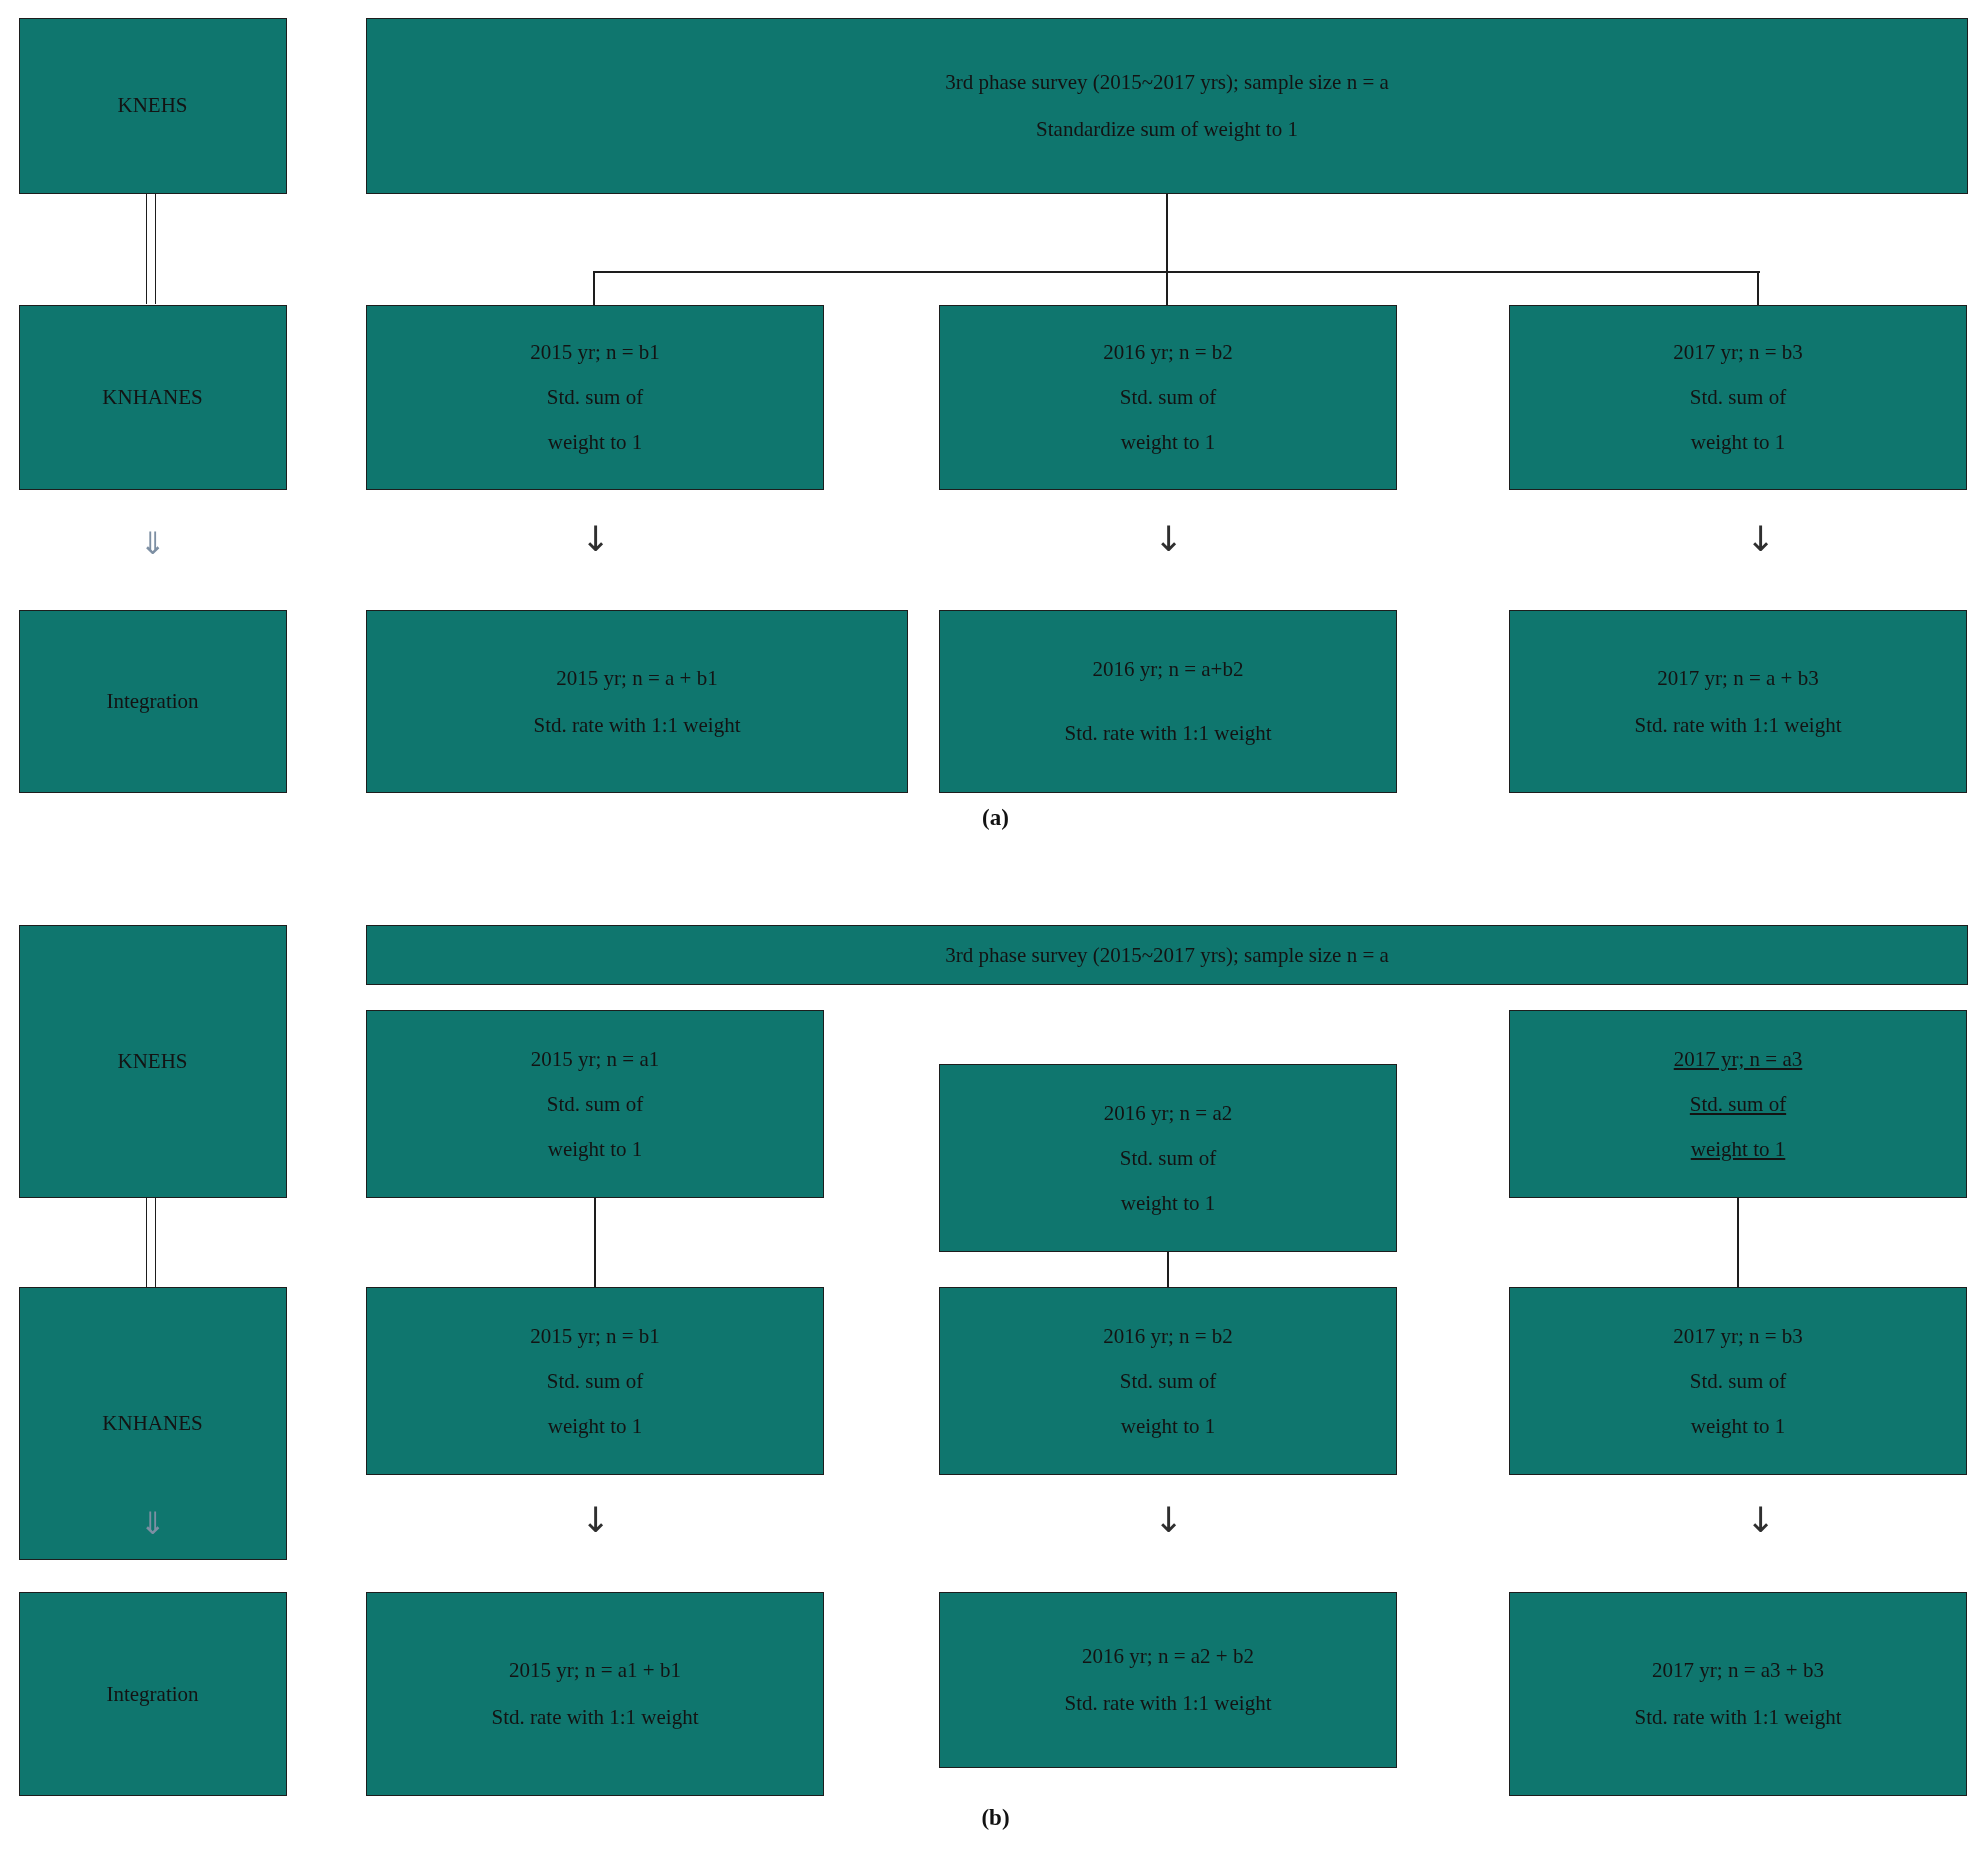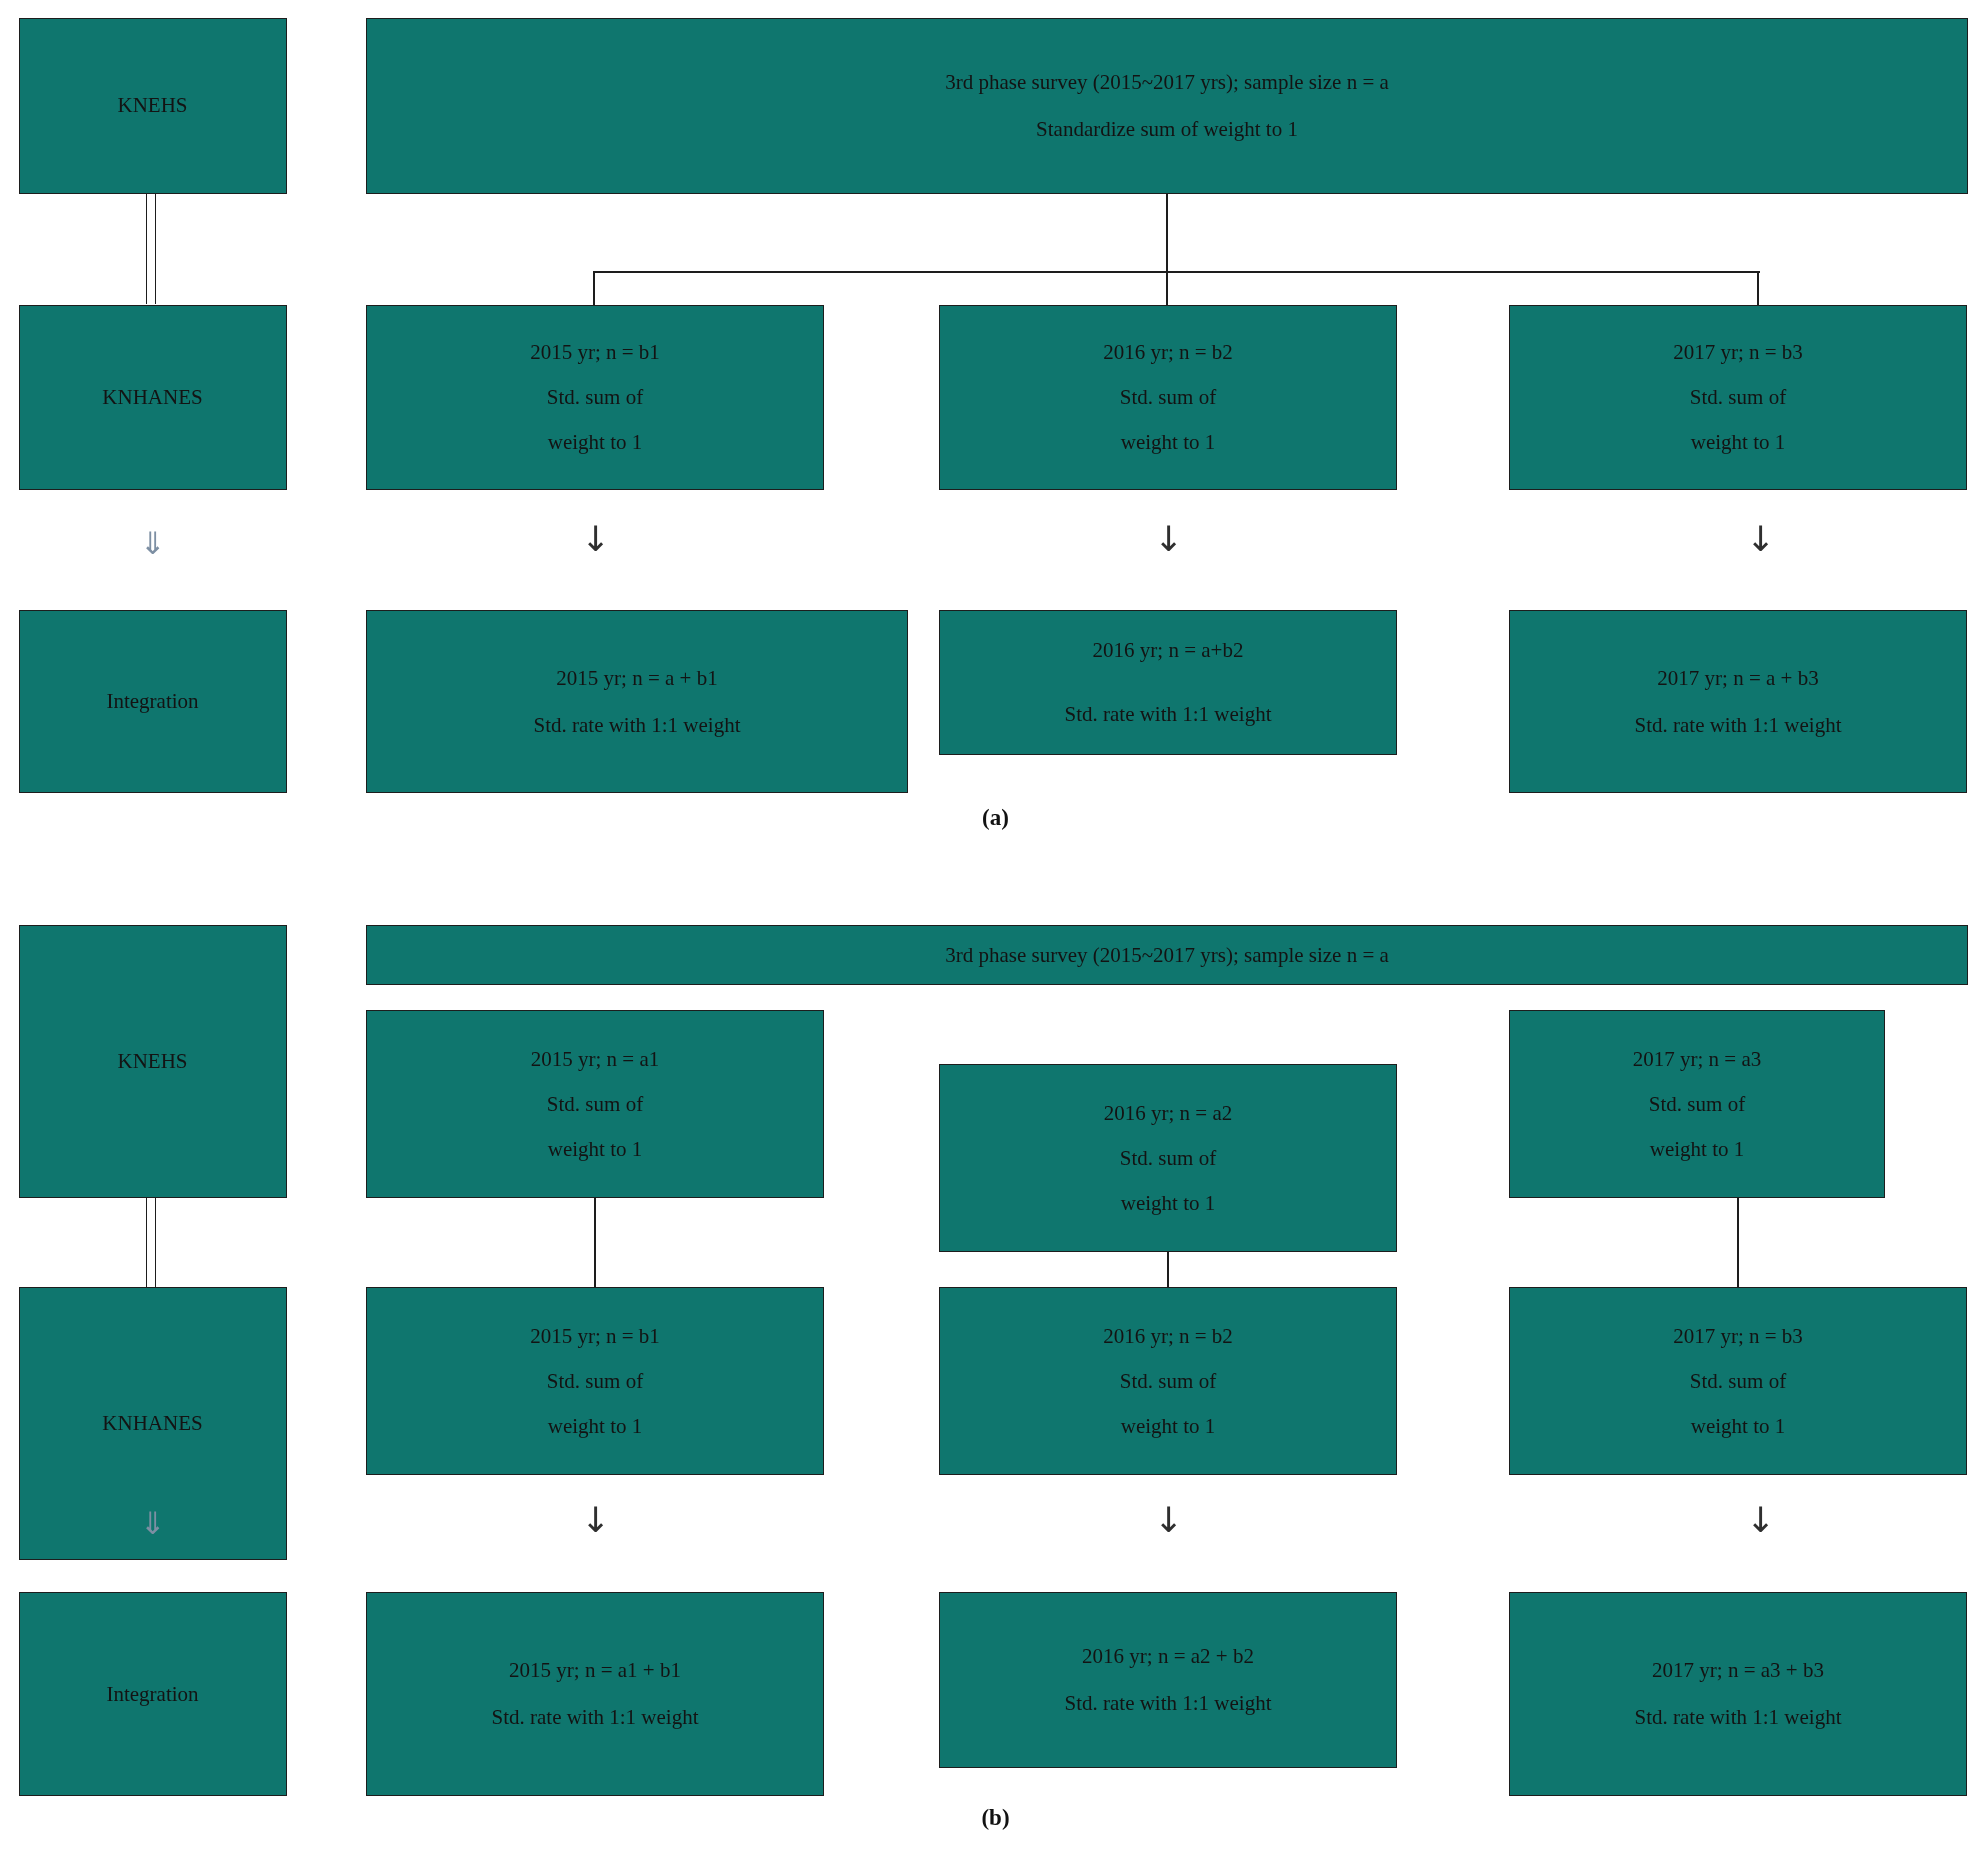--- a/index.html
+++ b/index.html
@@ -132,21 +132,21 @@
   <div class="arrow-block" style="left:139px;top:528px;">⇓</div>
   <div class="arrow-thin" style="left:581px;top:522px;">↓</div>
   <div class="arrow-thin" style="left:1154px;top:522px;">↓</div>
   <div class="arrow-thin" style="left:1746px;top:522px;">↓</div>
 
   <div class="box two" style="left:366px;top:610px;width:542px;height:183px;">
     <span class="ln">2015 yr; n = a + b1</span>
     <span class="ln">Std. rate with 1:1 weight</span>
   </div>
 
-  <div class="box two" style="left:939px;top:610px;width:458px;height:145px;gap:17px;">
+  <div class="box two" style="left:939px;top:610px;width:458px;height:183px;gap:17px;">
     <span class="ln">2016 yr; n = a+b2</span>
     <span class="ln">Std. rate with 1:1 weight</span>
   </div>
 
   <div class="box two" style="left:1509px;top:610px;width:458px;height:183px;">
     <span class="ln">2017 yr; n = a + b3</span>
     <span class="ln">Std. rate with 1:1 weight</span>
   </div>
 
   <div class="caption" style="left:940px;top:805px;">(a)</div>
@@ -174,21 +174,21 @@
     <span class="ln">Std. sum of</span>
     <span class="ln">weight to 1</span>
   </div>
 
   <div class="box three" style="left:939px;top:1064px;width:458px;height:188px;">
     <span class="ln">2016 yr; n = a2</span>
     <span class="ln">Std. sum of</span>
     <span class="ln">weight to 1</span>
   </div>
 
-  <div class="box three" style="left:1509px;top:1010px;width:376px;height:188px;">
+  <div class="box three" style="left:1509px;top:1010px;width:458px;height:188px;text-decoration:underline;">
     <span class="ln">2017 yr; n = a3</span>
     <span class="ln">Std. sum of</span>
     <span class="ln">weight to 1</span>
   </div>
 
   <div class="vline" style="left:594px;top:1198px;height:89px;"></div>
   <div class="vline" style="left:1167px;top:1198px;height:89px;"></div>
   <div class="vline" style="left:1737px;top:1198px;height:89px;"></div>
 
   <div class="box three" style="left:366px;top:1287px;width:458px;height:188px;">

